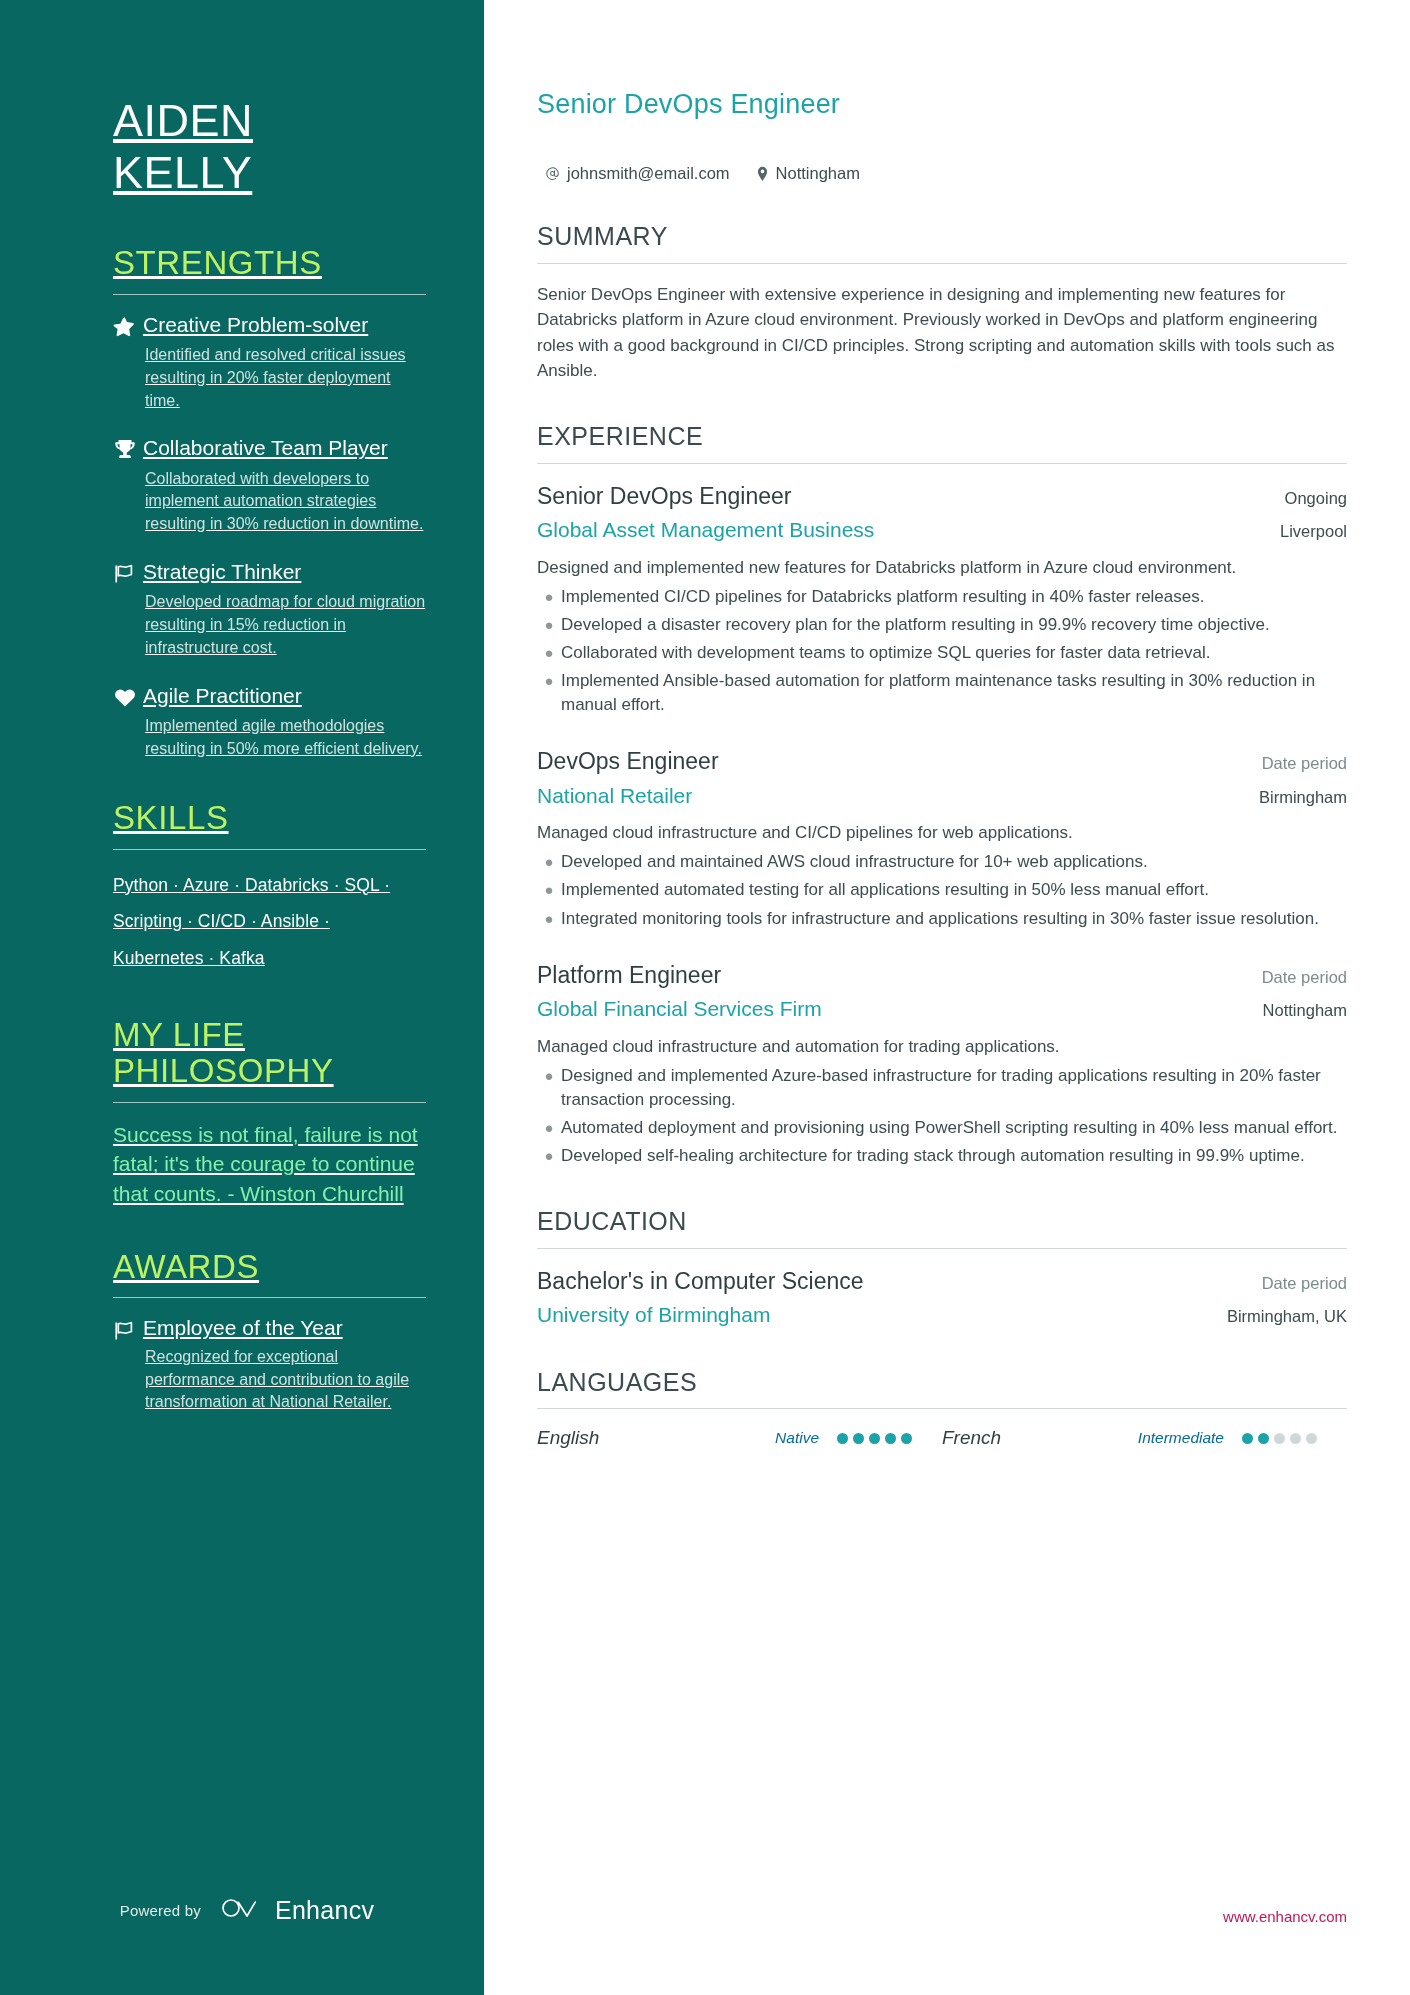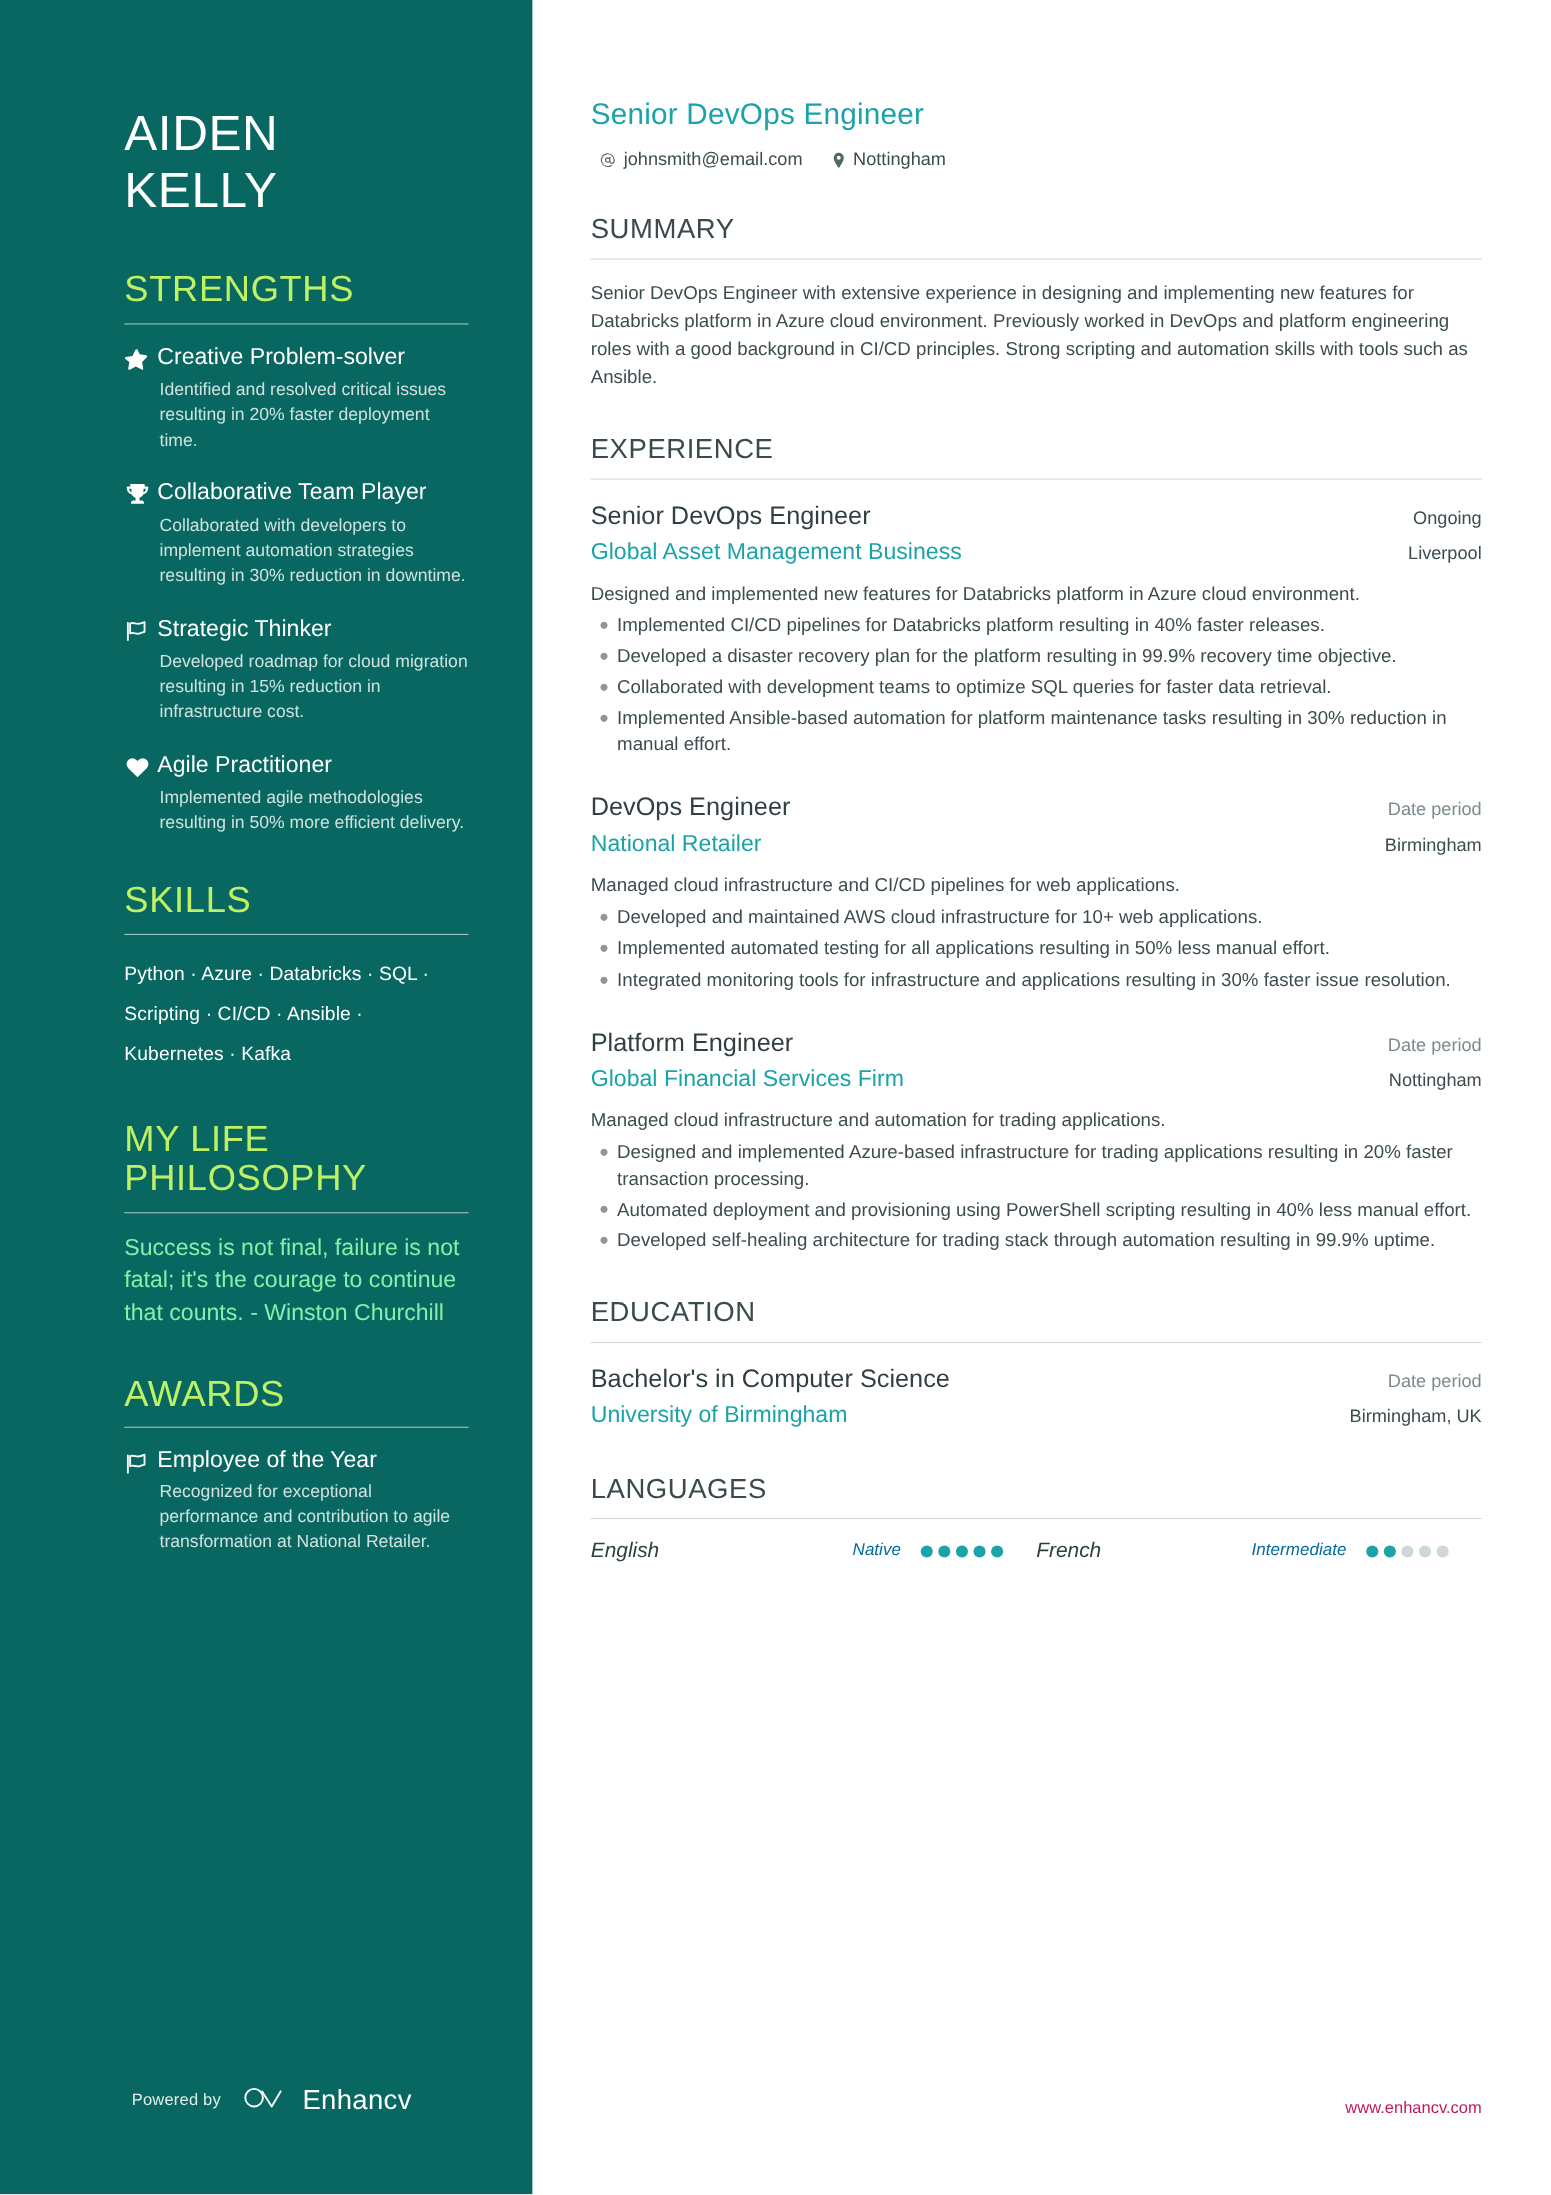--- a/index.html
+++ b/index.html
@@ -19,20 +19,21 @@
   }
 
   
   .sidebar {
     width: 484px;
     flex: 0 0 484px;
     background: #086760;
     color: #ffffff;
     position: relative;
     padding: 0;
+    text-decoration: underline;
   }
   .sidebar-inner {
     padding: 95px 58px 0 113px;
   }
   .cand-name {
     font-size: 45px;
     font-weight: 400;
     line-height: 1.16;
     letter-spacing: 0.5px;
     color: #ffffff;
@@ -136,20 +137,21 @@
     gap: 26px;
     margin-top: 16px;
     padding-left: 8px;
   }
   .contact-item {
     display: flex;
     align-items: center;
     gap: 7px;
     font-size: 16.5px;
     color: #3d4c4f;
+    margin-top: 28px;
   }
   .contact-item svg { display: block; flex: 0 0 auto; }
 
   .main-section { margin-top: 40px; }
   .main-h {
     font-size: 25px;
     font-weight: 400;
     color: #3a4a4d;
     letter-spacing: 0.5px;
     line-height: 1.1;

